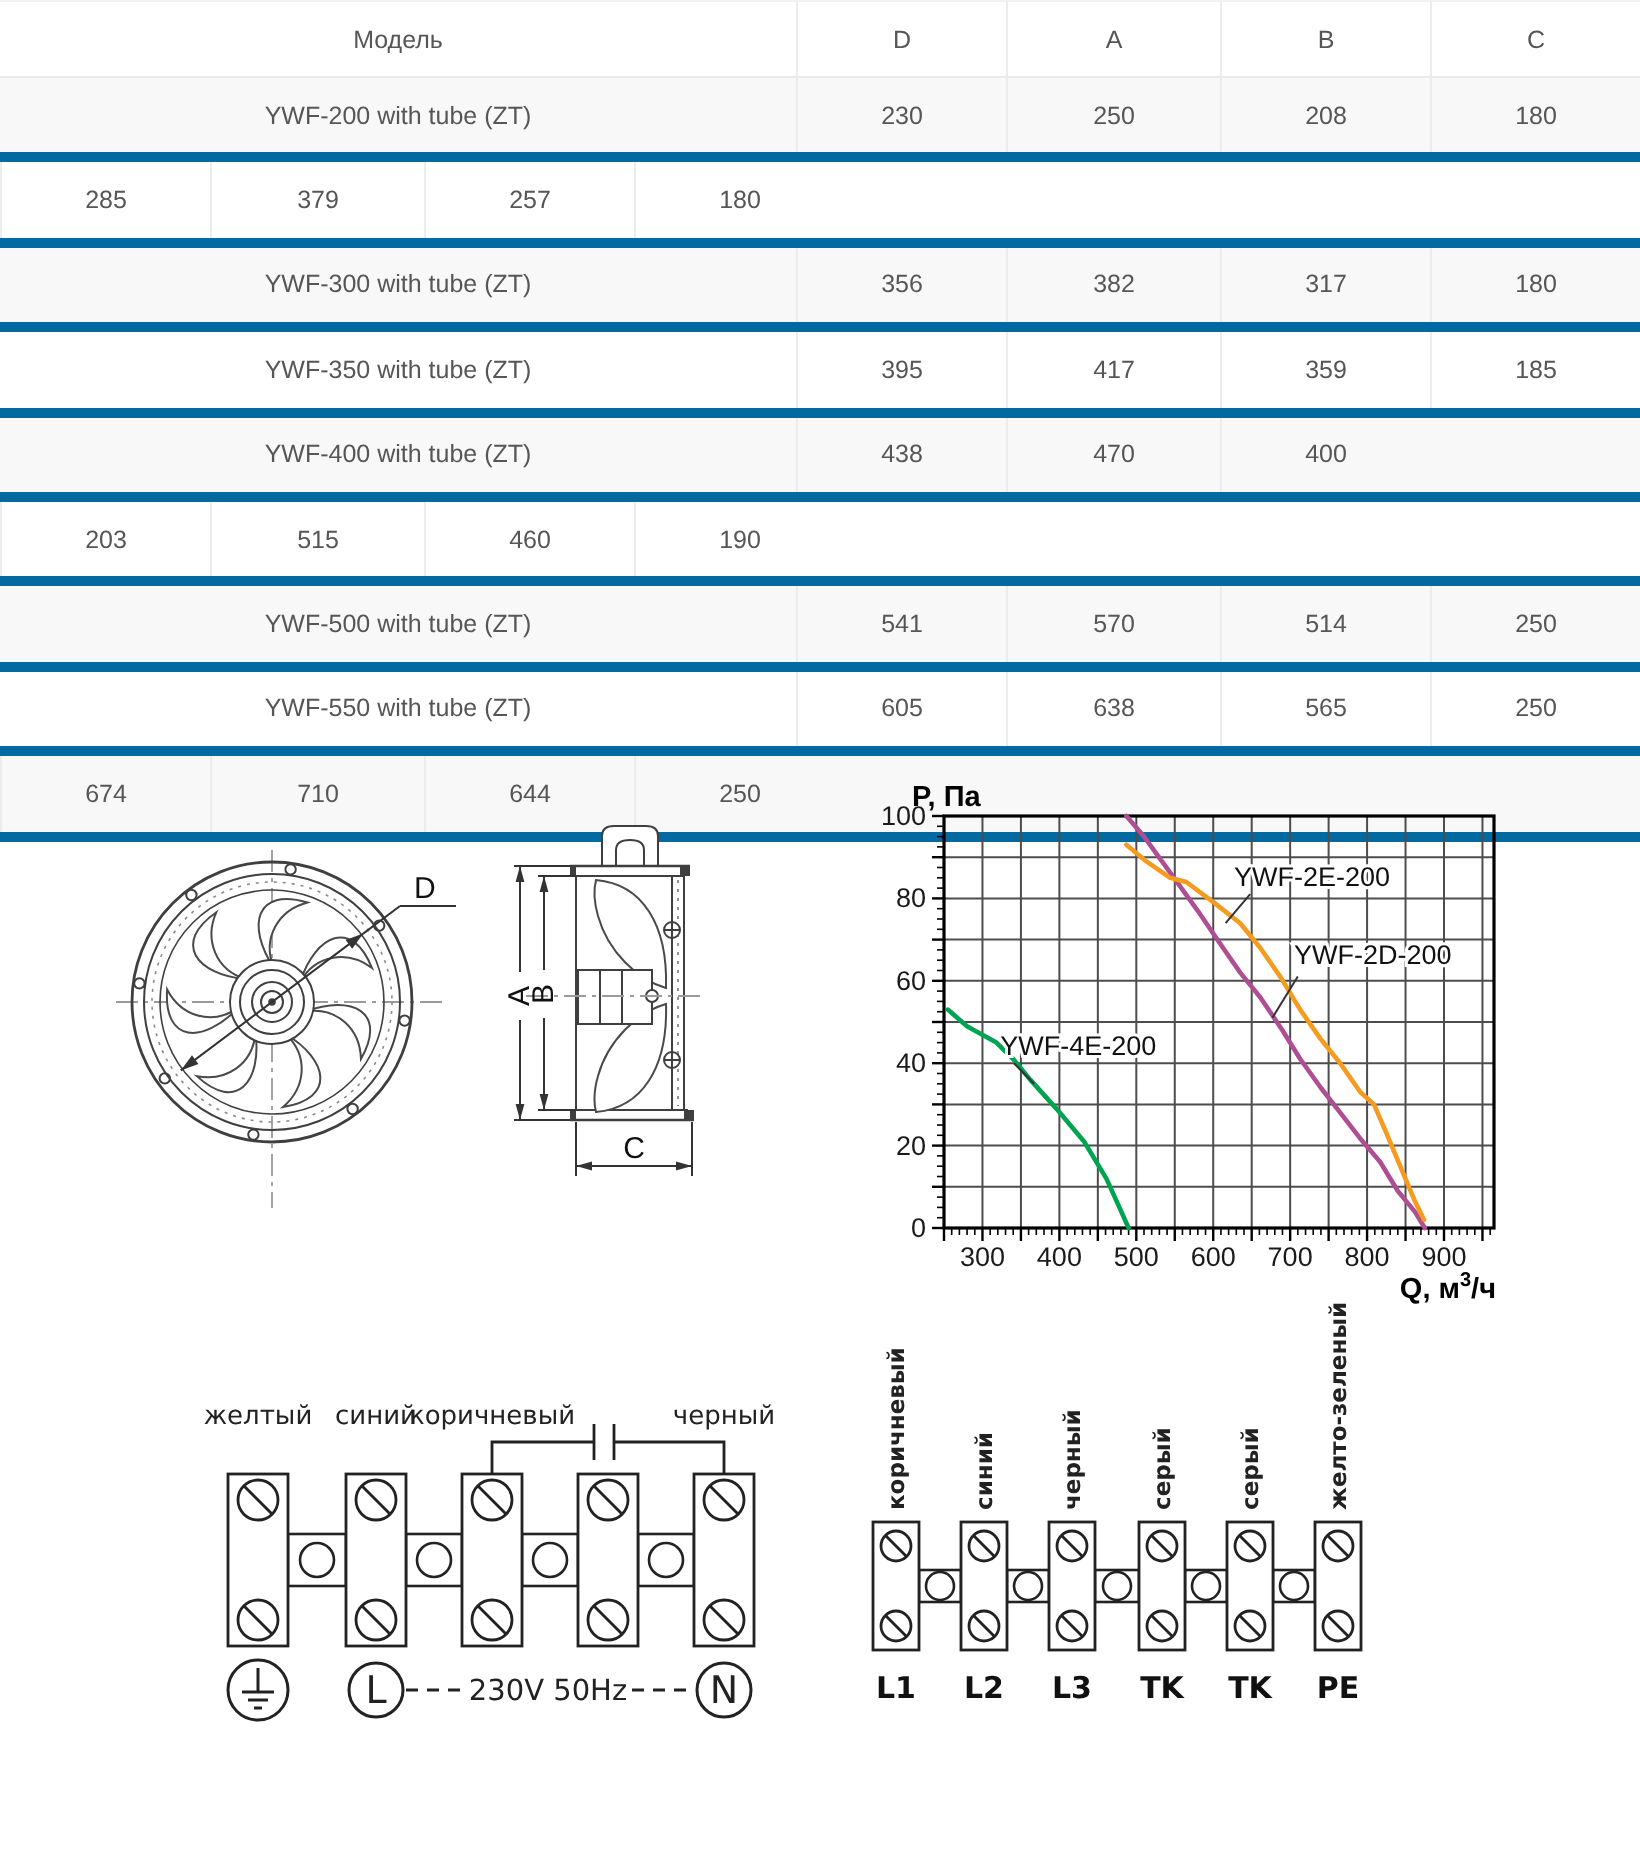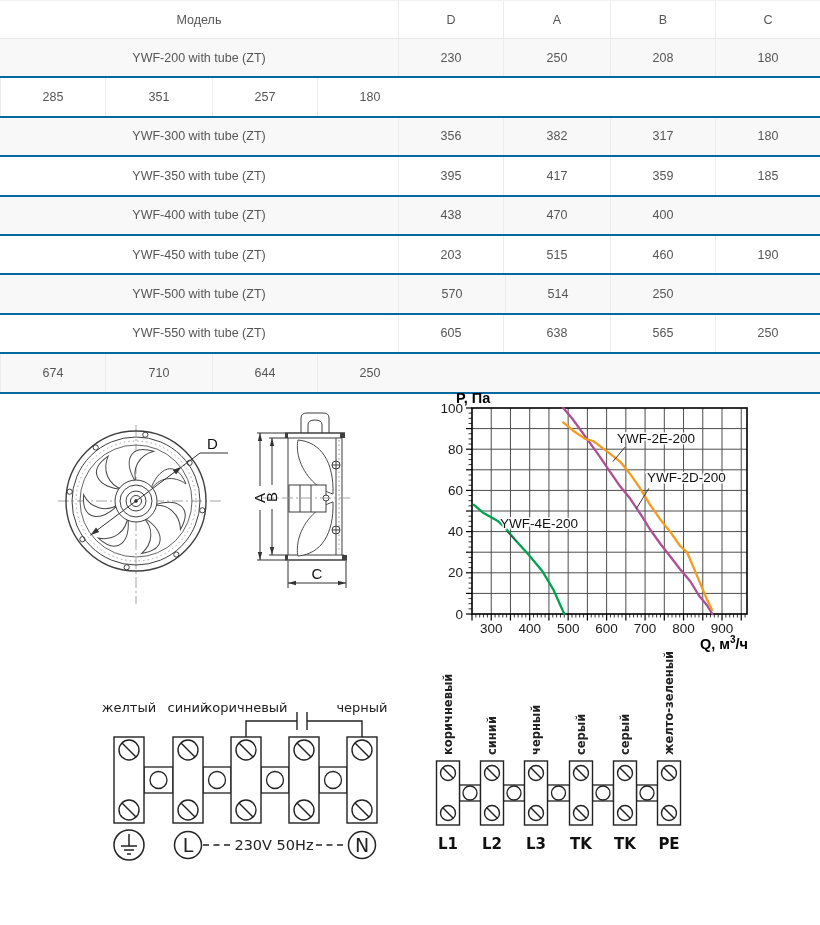--- a/index.html
+++ b/index.html
@@ -1,20 +1,20 @@
 <!DOCTYPE html>
 <html><head>
 <meta charset="utf-8">
 <style>
   html,body{margin:0;padding:0;background:#fff;}
   #page{position:relative;width:820px;height:925px;background:#fff;overflow:hidden;
         font-family:"Liberation Sans","DejaVu Sans",sans-serif;}
   
   .spec-table{position:absolute;left:0;top:0;width:820px;border-top:1px solid #f1f1f1;}
-  .t-row{display:flex;height:37.4px;border-bottom:2px solid #0369a1;}
+  .t-row{display:flex;height:37.4px;border-bottom:5px solid #0369a1;}
   .t-row.head{height:37px;border-bottom:1px solid #e9e9e9;}
   .spec-table .t-row:nth-child(even){background:#f8f8f8;}
   .t-cell{display:flex;align-items:center;justify-content:center;box-sizing:border-box;
           font-size:12.5px;color:#565656;}
   .c-model{width:398px;}
   .c-d{width:105px;border-left:1px solid #ececec;}
   .c-a{width:107px;border-left:1px solid #ececec;}
   .c-b{width:105px;border-left:1px solid #ececec;}
   .c-c{width:105px;border-left:1px solid #ececec;}
   
@@ -50,21 +50,21 @@
     </div>
     <div class="t-row">
       <div class="t-cell c-model">YWF-200 with tube (ZT)</div>
       <div class="t-cell c-d">230</div>
       <div class="t-cell c-a">250</div>
       <div class="t-cell c-b">208</div>
       <div class="t-cell c-c">180</div>
     </div>
     <div class="t-row">
       <div class="t-cell c-d">285</div>
-      <div class="t-cell c-a">351</div>
+      <div class="t-cell c-a">379</div>
       <div class="t-cell c-b">257</div>
       <div class="t-cell c-c">180</div>
     </div>
     <div class="t-row">
       <div class="t-cell c-model">YWF-300 with tube (ZT)</div>
       <div class="t-cell c-d">356</div>
       <div class="t-cell c-a">382</div>
       <div class="t-cell c-b">317</div>
       <div class="t-cell c-c">180</div>
     </div>
@@ -75,28 +75,28 @@
       <div class="t-cell c-b">359</div>
       <div class="t-cell c-c">185</div>
     </div>
     <div class="t-row">
       <div class="t-cell c-model">YWF-400 with tube (ZT)</div>
       <div class="t-cell c-d">438</div>
       <div class="t-cell c-a">470</div>
       <div class="t-cell c-b">400</div>
     </div>
     <div class="t-row">
-      <div class="t-cell c-model">YWF-450 with tube (ZT)</div>
       <div class="t-cell c-d">203</div>
       <div class="t-cell c-a">515</div>
       <div class="t-cell c-b">460</div>
       <div class="t-cell c-c">190</div>
     </div>
     <div class="t-row">
       <div class="t-cell c-model">YWF-500 with tube (ZT)</div>
+      <div class="t-cell c-d">541</div>
       <div class="t-cell c-a">570</div>
       <div class="t-cell c-b">514</div>
       <div class="t-cell c-c">250</div>
     </div>
     <div class="t-row">
       <div class="t-cell c-model">YWF-550 with tube (ZT)</div>
       <div class="t-cell c-d">605</div>
       <div class="t-cell c-a">638</div>
       <div class="t-cell c-b">565</div>
       <div class="t-cell c-c">250</div>

